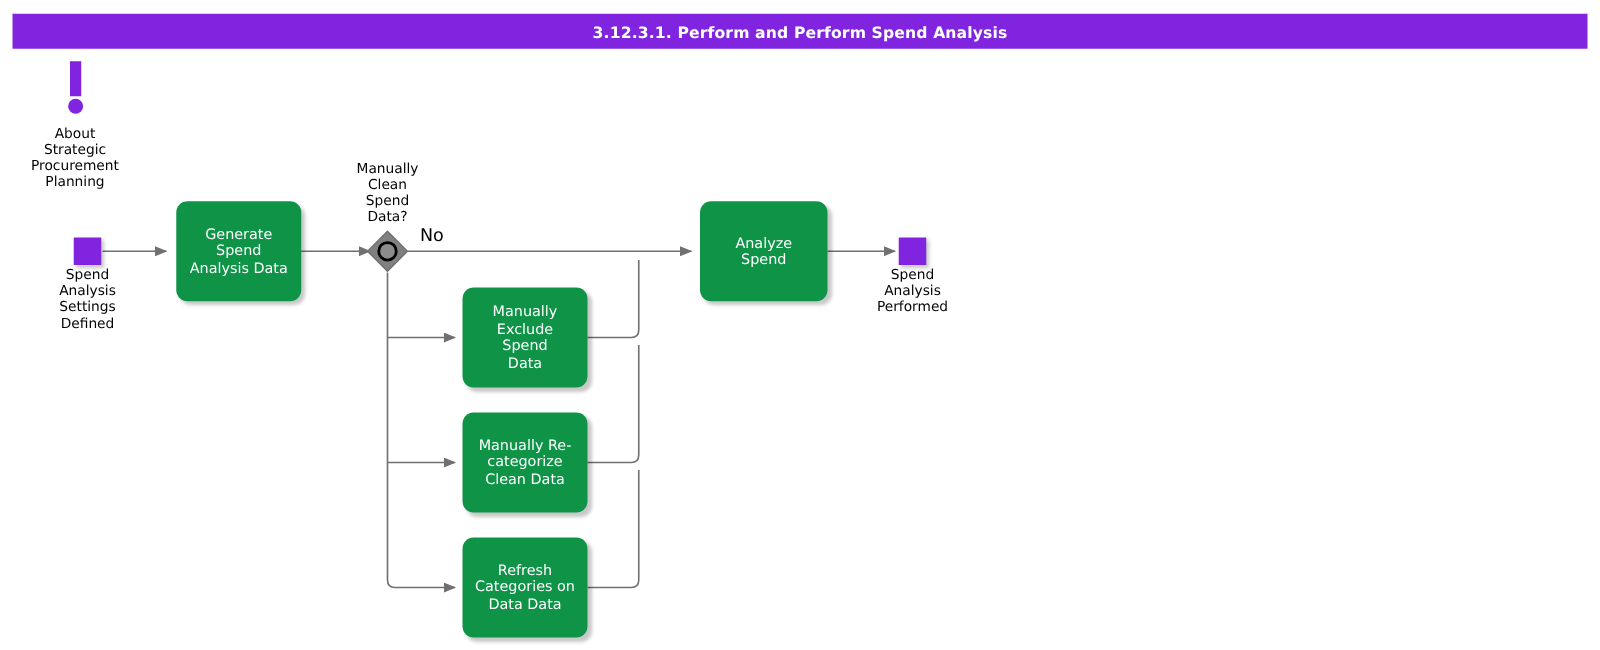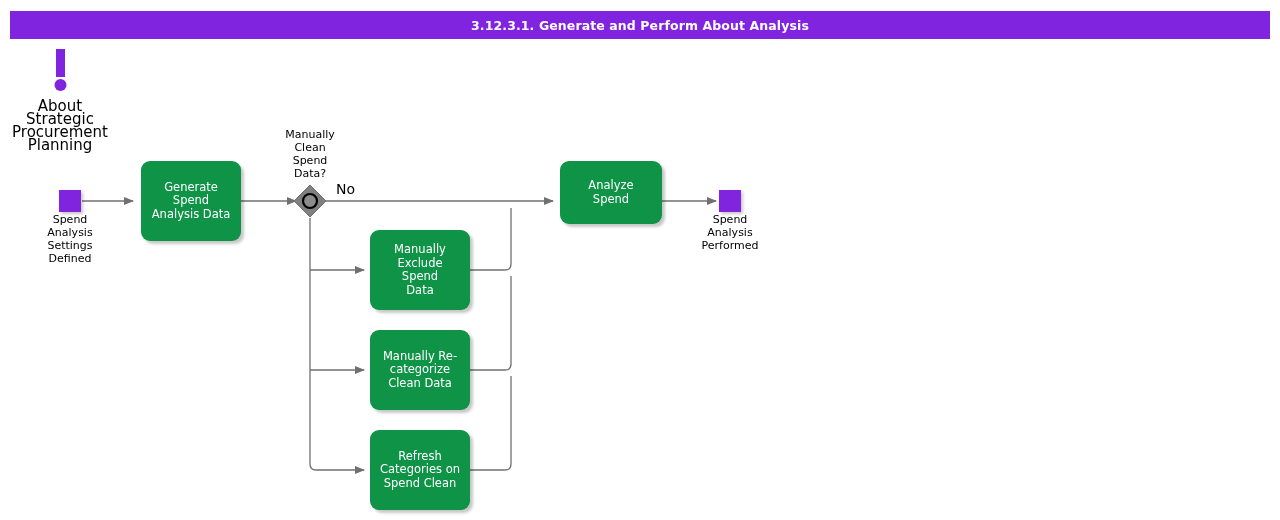--- a/index.html
+++ b/index.html
@@ -105,32 +105,32 @@
   }
 
   
   .annot-icon {
     position: absolute;
     width: 30px;
     height: 46px;
   }
   .annot-label {
     position: absolute;
-    font-size: 15px;
+    font-size: 11px;
     line-height: 13px;
     color: #000000;
     text-align: center;
     white-space: pre-line;
   }
 </style>
 </head>
 <body>
 
 <div id="title-bar">
-  <span>3.12.3.1. Generate and Perform About Analysis</span>
+  <span>3.12.3.1. Perform and Perform Spend Analysis</span>
 </div>
 
 <svg id="connectors" viewBox="0 0 1280 520" width="1280" height="520" xmlns="http://www.w3.org/2000/svg">
   <defs>
     <marker id="arrow" markerWidth="10" markerHeight="8" refX="9" refY="4" orient="auto" markerUnits="userSpaceOnUse">
       <path d="M0,0 L10,4 L0,8 Z" fill="#707070"></path>
     </marker>
   </defs>
 
   <g fill="none" stroke="#707070" stroke-width="1.3">
@@ -195,23 +195,23 @@
 
 <div class="node task" style="left:370px; top:330px; width:100px; height:80px;">
   <span style="white-space:pre-line">Manually Re-
 categorize
 Clean Data</span>
 </div>
 
 <div class="node task" style="left:370px; top:430px; width:100px; height:80px;">
   <span style="white-space:pre-line">Refresh
 Categories on
-Spend Clean</span>
-</div>
-
-<div class="node task" style="left:560px; top:161px; width:102px; height:63px;">
+Data Data</span>
+</div>
+
+<div class="node task" style="left:560px; top:161px; width:102px; height:80px;">
   <span style="white-space:pre-line">Analyze Spend</span>
 </div>
 
 <div class="node event-square" style="left:719px; top:190px;"></div>
 <div class="event-label" style="left:670px; top:213px; width:120px;">Spend
 Analysis
 Performed</div>
 
 </body></html>

